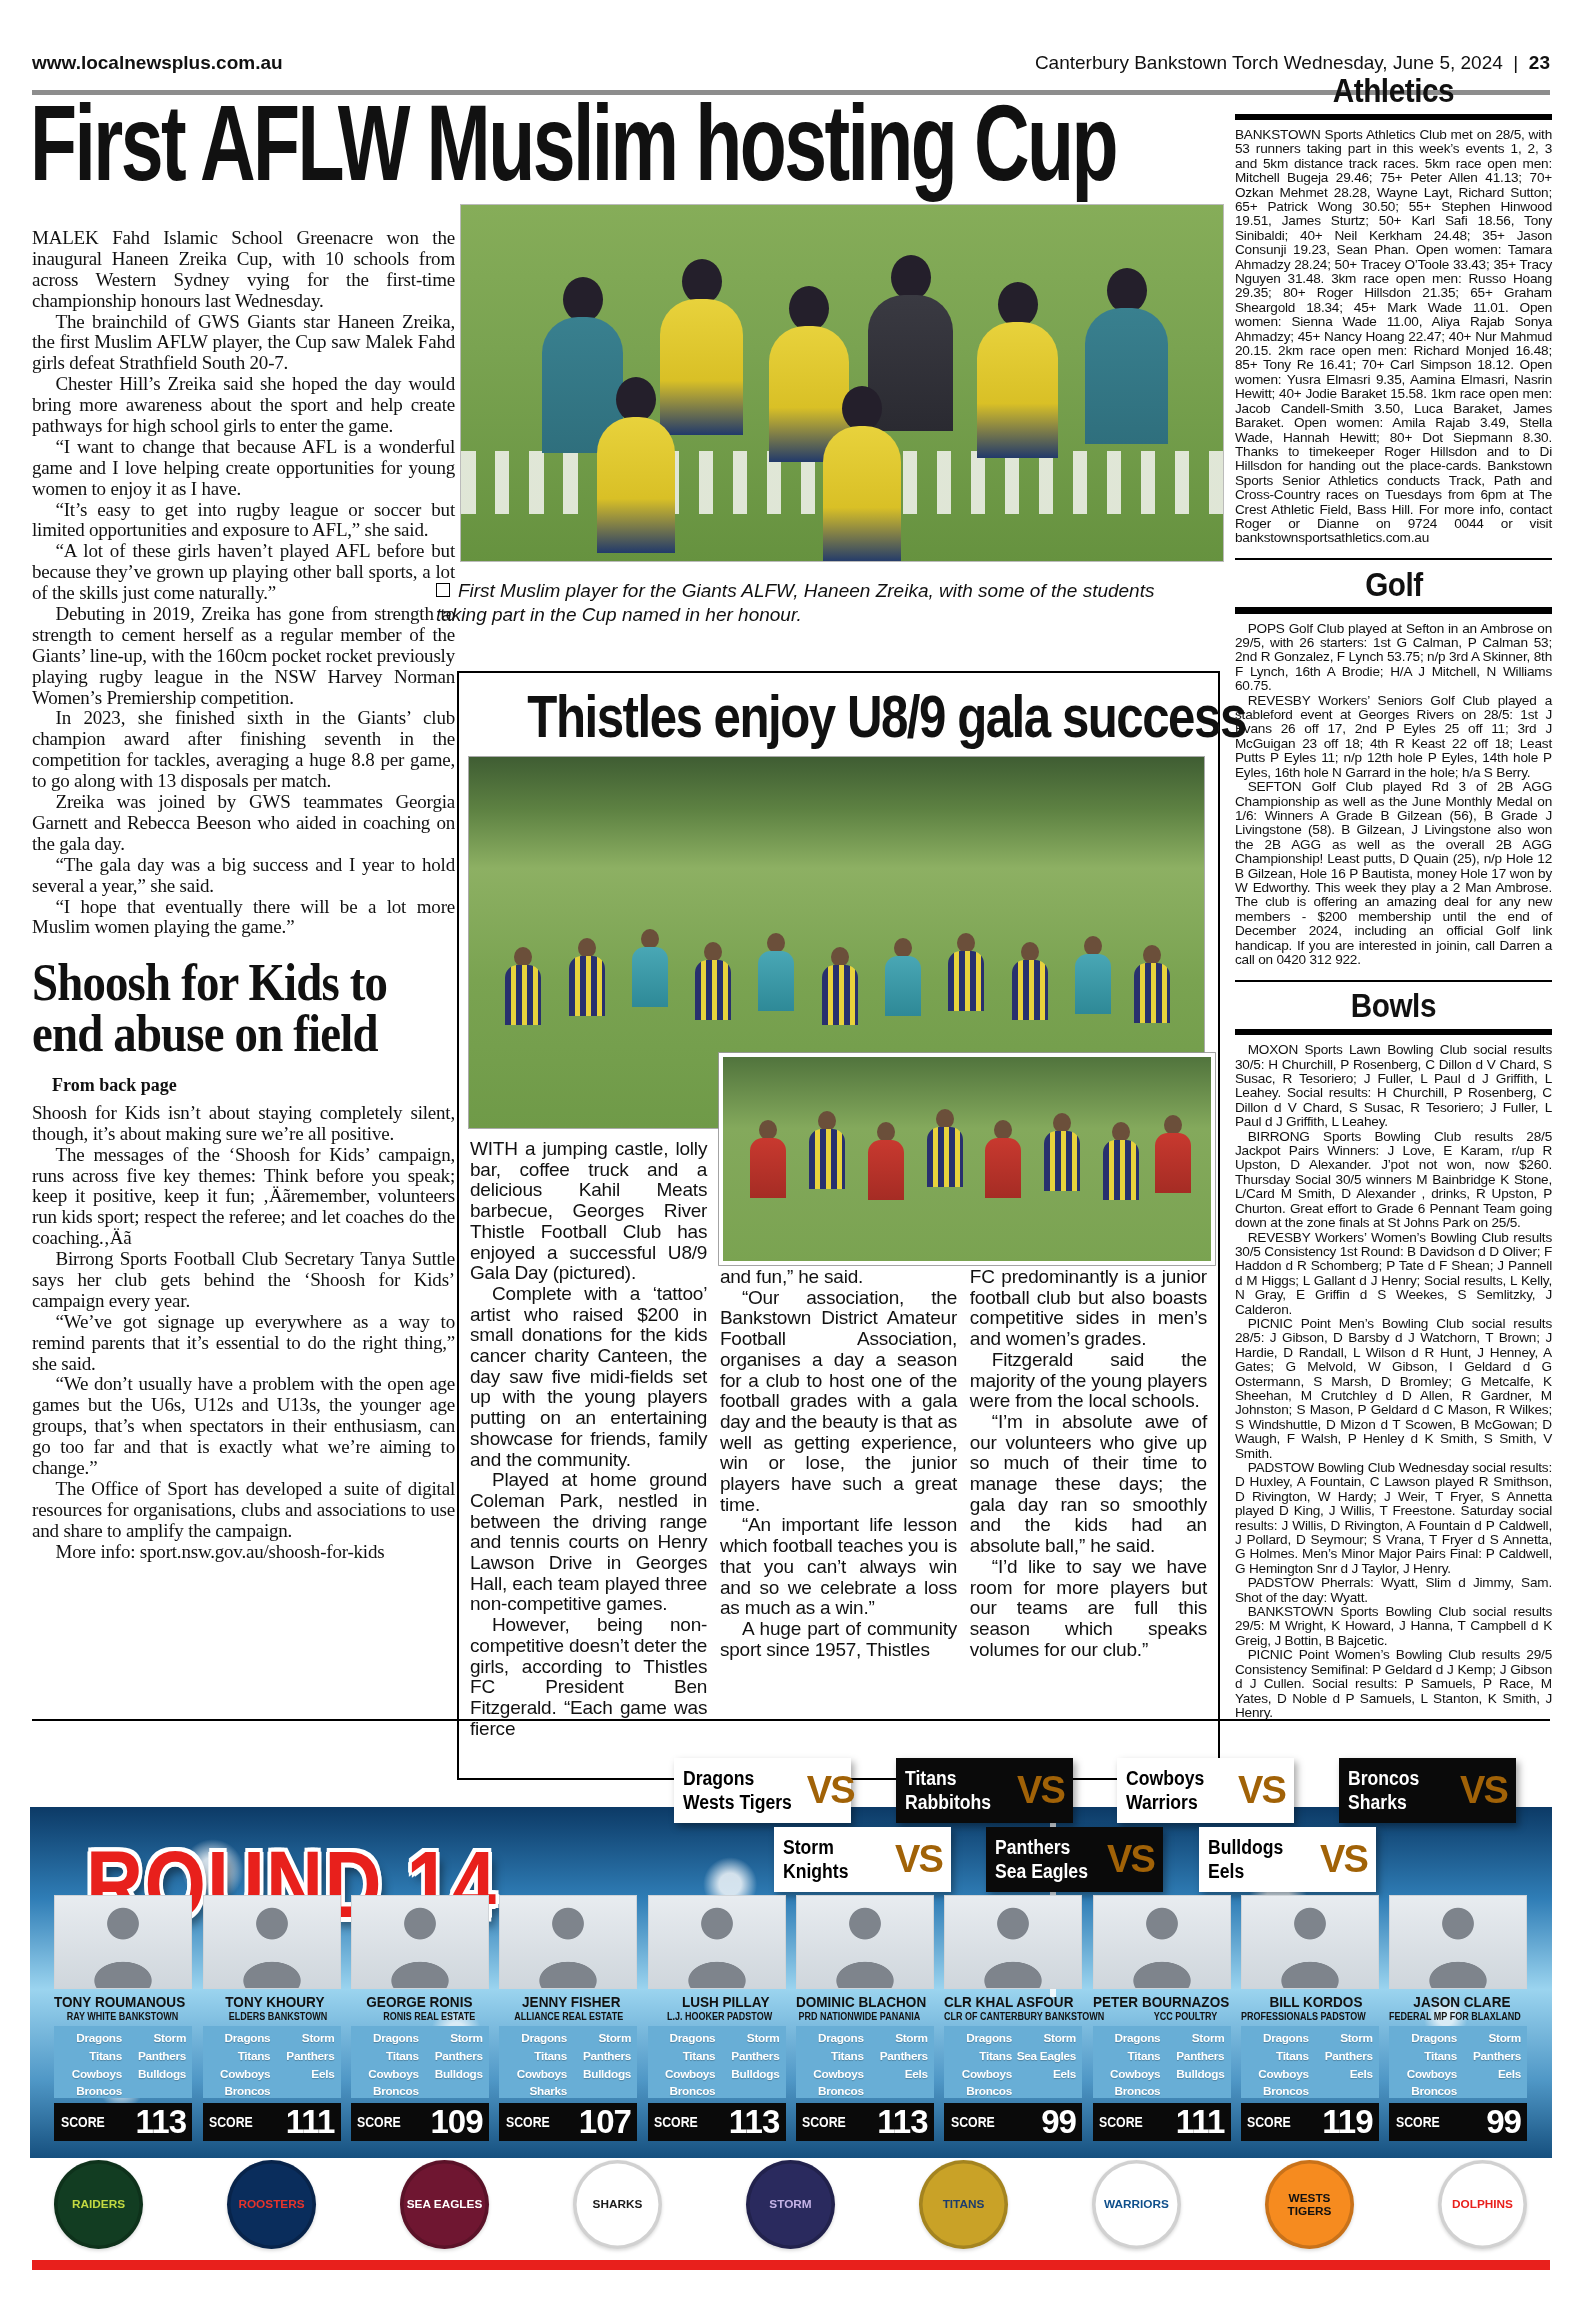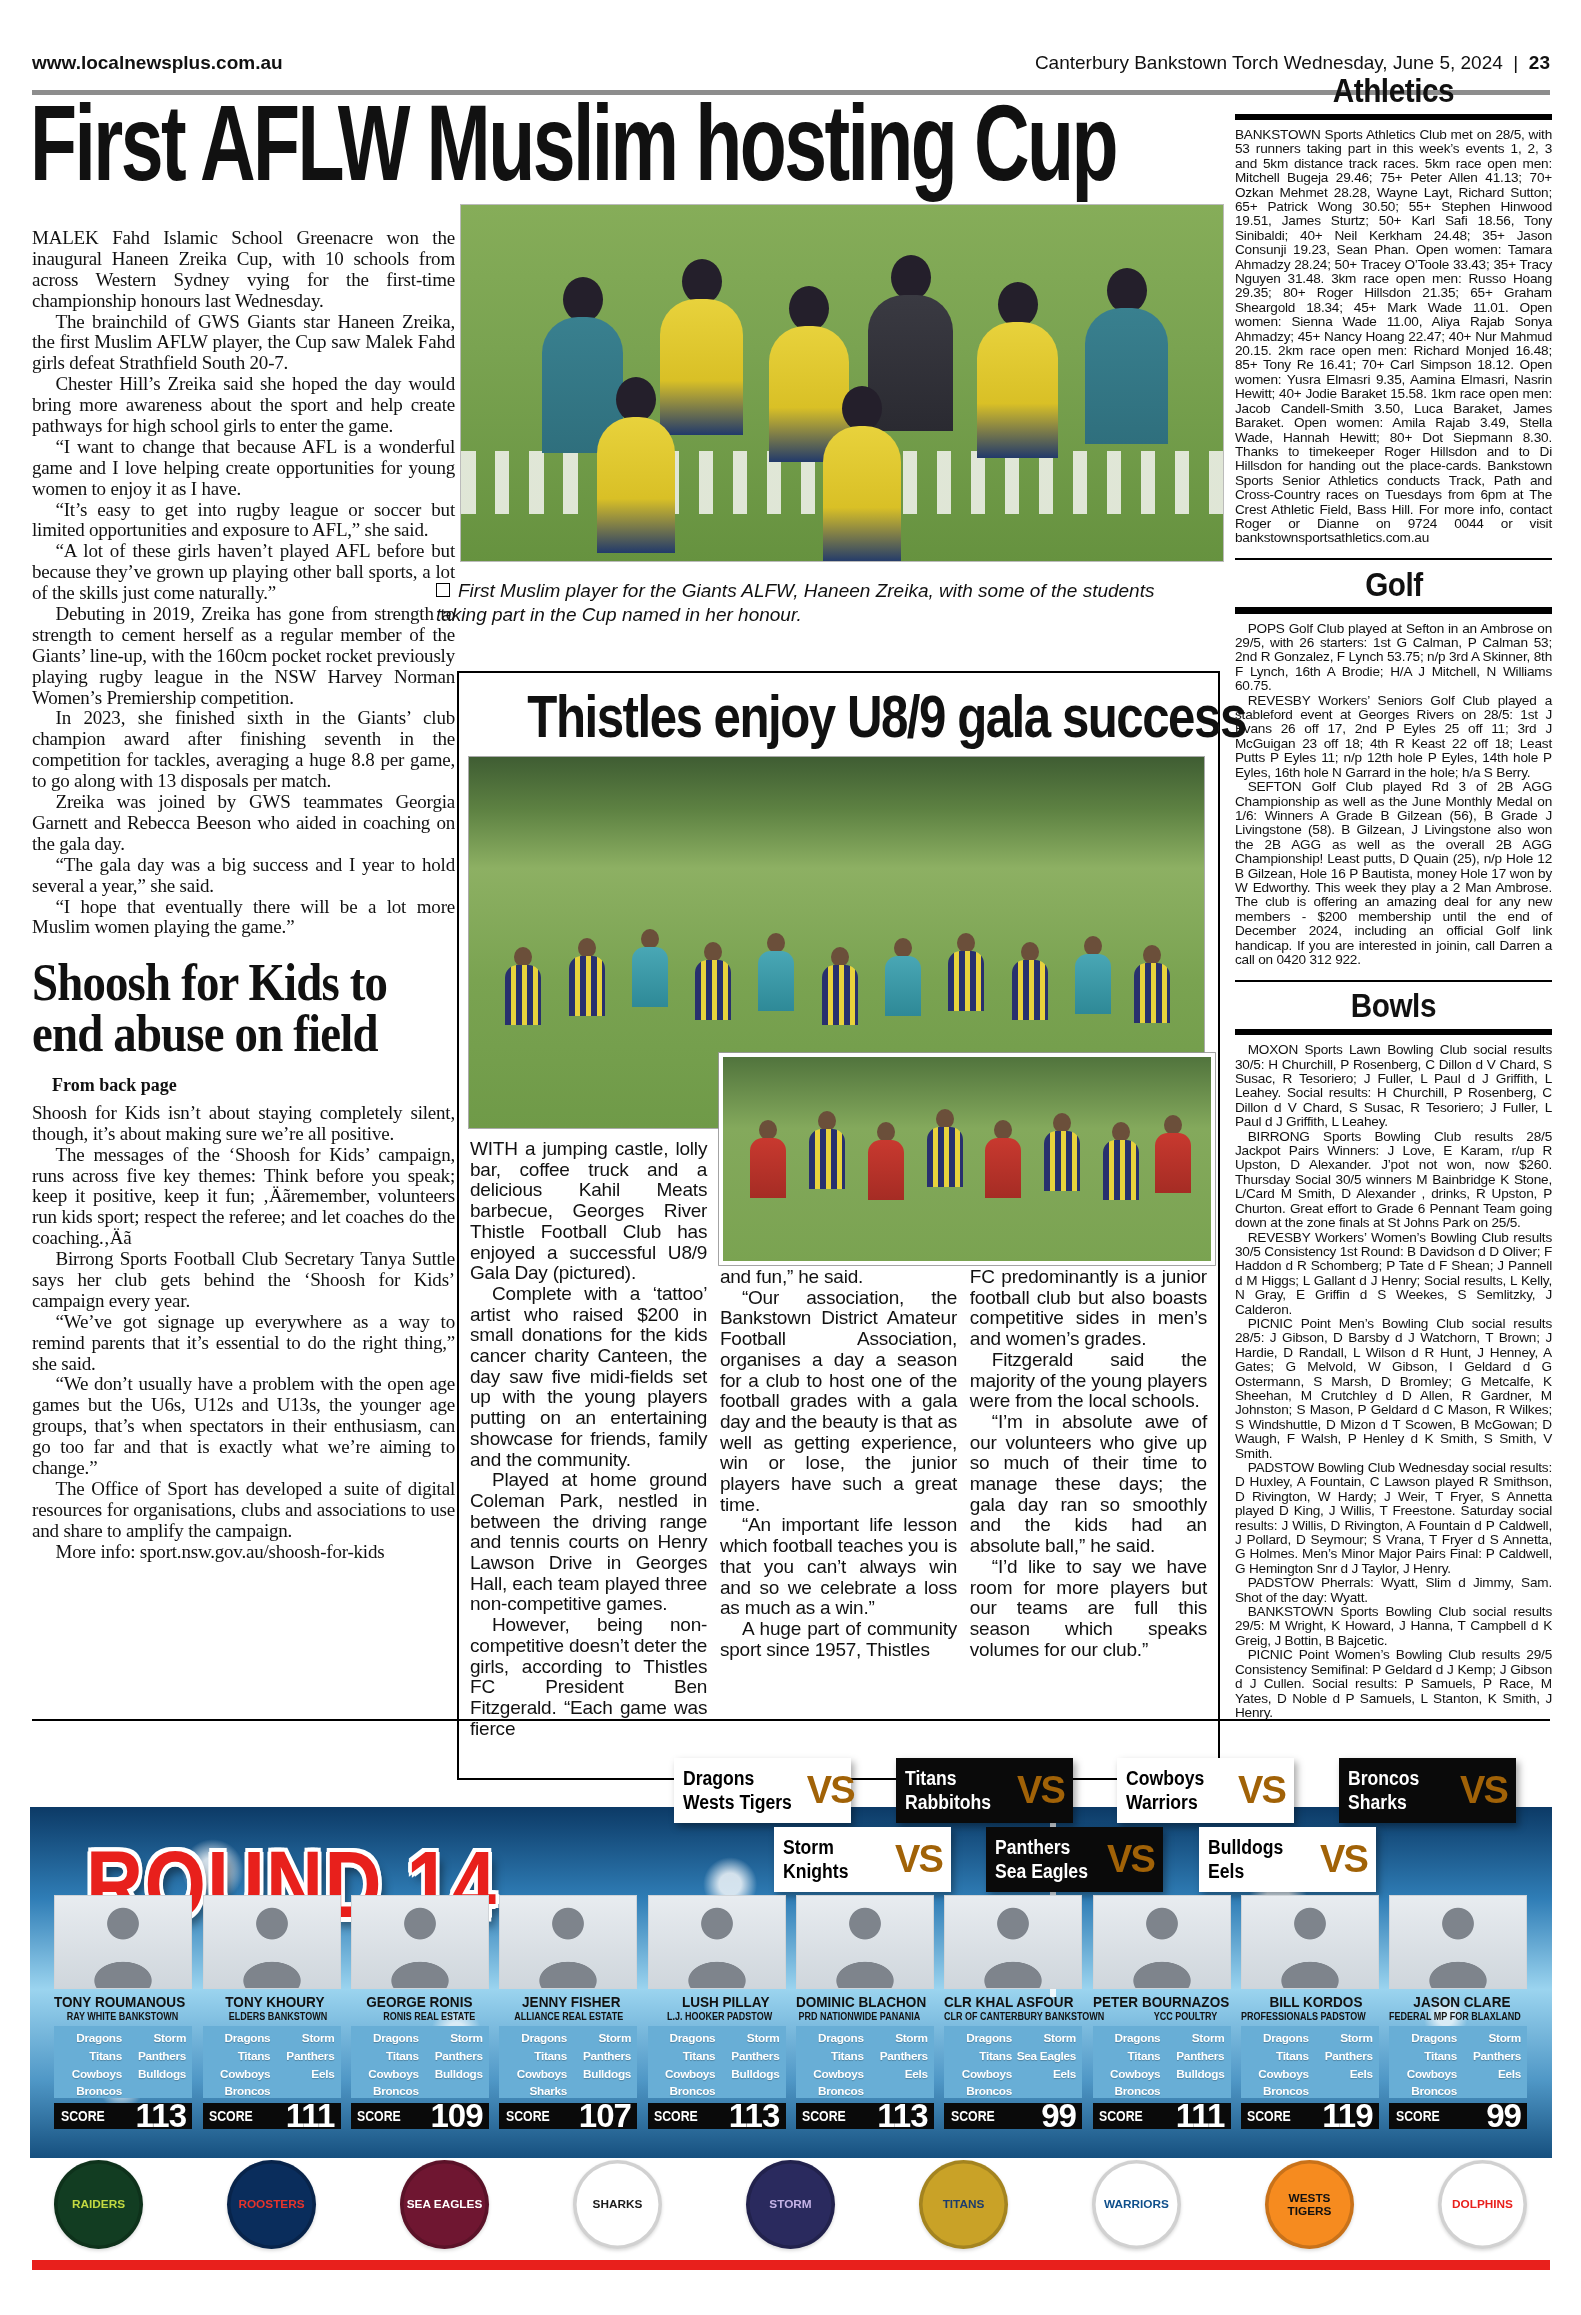--- a/index.html
+++ b/index.html
@@ -88,21 +88,21 @@
   .card .photo{height:94px;border:0.9px solid #d0d4d8;box-sizing:border-box;
     background:
       radial-gradient(circle at 50% 30%,#7e848c 0 15.4px,rgba(0,0,0,0) 16.3px),
       radial-gradient(ellipse 47px 31px at 50% 92%,#7e848c 0 60%,rgba(0,0,0,0) 62%),
       linear-gradient(180deg,#e8ecf0 0%,#cfd6dc 100%);}
   .card .name{margin-top:3.6px;font-size:15.4px;font-weight:900;white-space:nowrap;transform:scaleX(.88);transform-origin:left top;}
   .card .firm{font-size:10px;font-weight:700;white-space:nowrap;transform:scaleX(.9);transform-origin:left top;margin-top:0.9px;}
   .card .tips{margin-top:3.6px;background:#68aed6;height:72px;box-sizing:border-box;padding:5.4px 6.3px;display:flex;gap:2.7px;}
   .card .tips .tcolm{flex:1;display:flex;flex-direction:column;gap:3.6px;}
   .card .tips span{color:#fff;font-size:11.8px;font-weight:700;letter-spacing:-0.3px;white-space:nowrap;text-shadow:0 0.9px 0.9px rgba(0,0,0,.25);}
-  .card .scorebar{margin-top:4.5px;background:#0a0a0a;color:#fff;height:26px;display:flex;align-items:center;padding:0 6.3px;}
+  .card .scorebar{margin-top:4.5px;background:#0a0a0a;color:#fff;height:38px;display:flex;align-items:center;padding:0 6.3px;}
   .card .scorebar .slabel{font-size:14.5px;font-weight:700;transform:scaleX(.85);transform-origin:left center;}
   .card .scorebar .sval{margin-left:auto;font-size:33px;font-weight:700;letter-spacing:-0.9px;}
   
   #logos{position:absolute;left:54px;top:2160px;width:1473px;display:flex;justify-content:space-between;align-items:center;}
   .logo{width:89px;height:89px;border-radius:50%;display:flex;align-items:center;justify-content:center;text-align:center;
     font-size:11.8px;font-weight:900;line-height:1.05;box-shadow:inset 0 0 0 3.6px rgba(0,0,0,.18),0 1.8px 3.6px rgba(0,0,0,.15);padding:5.4px;box-sizing:border-box;}
   #bottom-red-bar{position:absolute;left:32px;top:2260px;width:1518px;height:10px;background:#e8201c;}
 </style>
 </head>
 <body>

